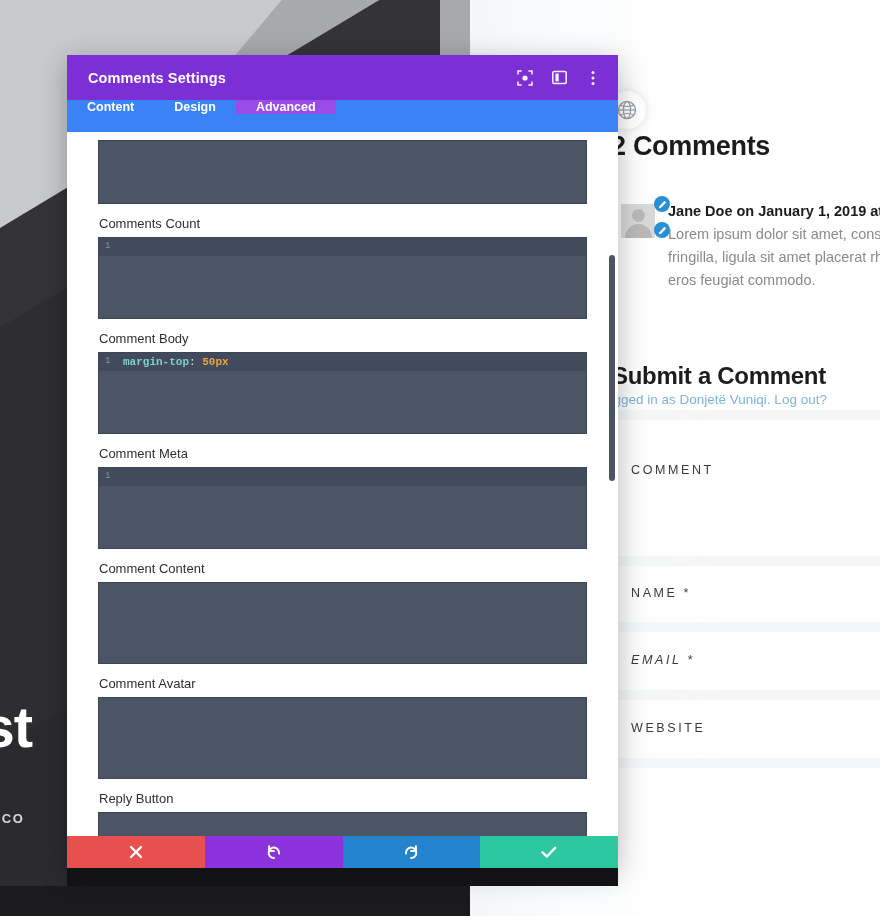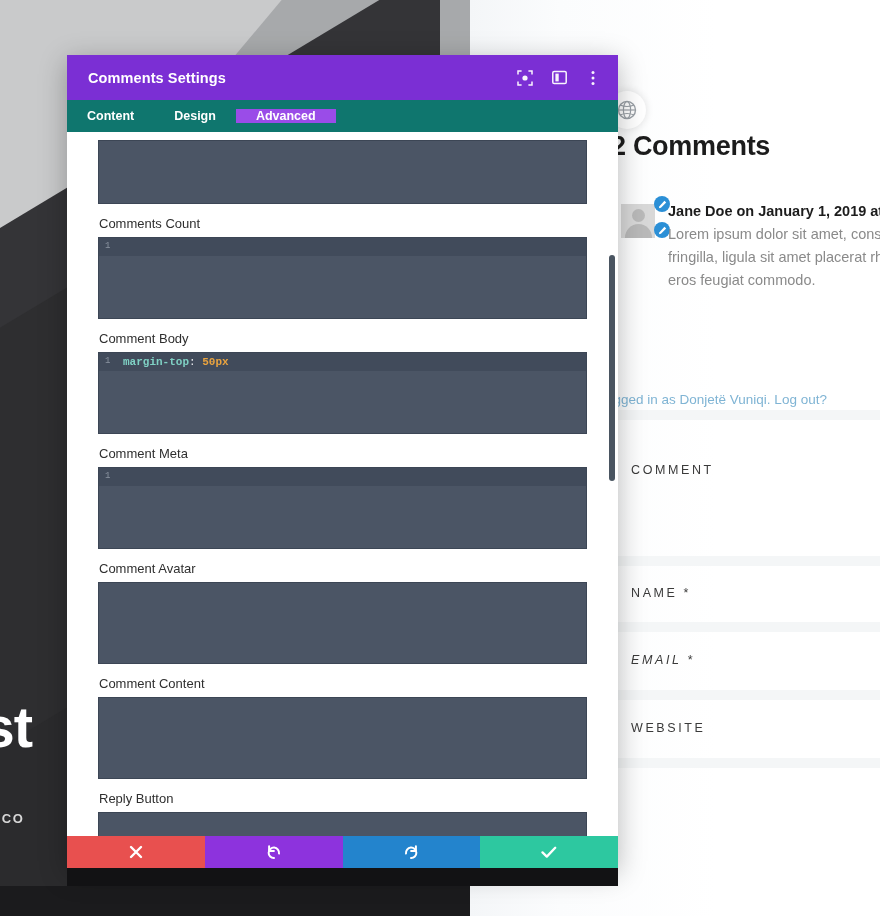--- a/index.html
+++ b/index.html
@@ -263,23 +263,23 @@
   .title-icon {
     width: 18px; height: 18px;
     display: flex; align-items: center; justify-content: center;
     cursor: pointer;
     opacity: .95;
   }
   .title-icon svg { display: block; }
 
   .modal-tabs {
     height: 32px;
-    background: #0f766e;
-    display: flex;
-    align-items: center;
+    background: #3b82f6;
+    display: flex;
+    align-items: flex-start;
     flex: 0 0 auto;
   }
   .modal-tab {
     display: flex;
     align-items: center;
     justify-content: center;
     padding: 0 20px;
     font-size: 12.5px;
     font-weight: 700;
     color: #ffffff;
@@ -422,20 +422,21 @@
         </div>
 
         <div class="comment-author">
           <span>Jane Doe on January 1, 2019 at 12:00 pm</span>
           
         </div>
 
         <div class="comment-text">Lorem ipsum dolor sit amet, consectetur adipisc fringilla, ligula sit amet placerat rhoncus, arcu du non eros feugiat commodo.</div>
       </div>
 
+      <div class="submit-heading">Submit a Comment</div>
       <div class="logged-in-line">ogged in as Donjetë Vuniqi. Log out?</div>
 
       <div class="field-sep" style="top:410px;"></div>
       <div class="field-label" style="top:439px;margin-top:24px;">COMMENT</div>
 
       <div class="field-sep" style="top:556px;"></div>
       <div class="field-label" style="top:586px;">NAME *</div>
 
       <div class="field-sep" style="top:622px;"></div>
       <div class="field-label" style="top:653px;font-style:italic;">EMAIL *</div>
@@ -507,26 +508,26 @@
 
     <div class="code-group">
       <div class="code-label">Comment Meta</div>
       <div class="code-editor">
         <div class="code-line-active"></div>
         <div class="code-gutter">1</div>
       </div>
     </div>
 
     <div class="code-group">
+      <div class="code-label">Comment Content</div>
+      <div class="code-editor"></div>
+    </div>
+
+    <div class="code-group">
       <div class="code-label">Comment Avatar</div>
-      <div class="code-editor"></div>
-    </div>
-
-    <div class="code-group">
-      <div class="code-label">Comment Content</div>
       <div class="code-editor"></div>
     </div>
 
     <div class="code-group">
       <div class="code-label">Reply Button</div>
       <div class="code-editor"></div>
     </div>
 
   </div>
 

